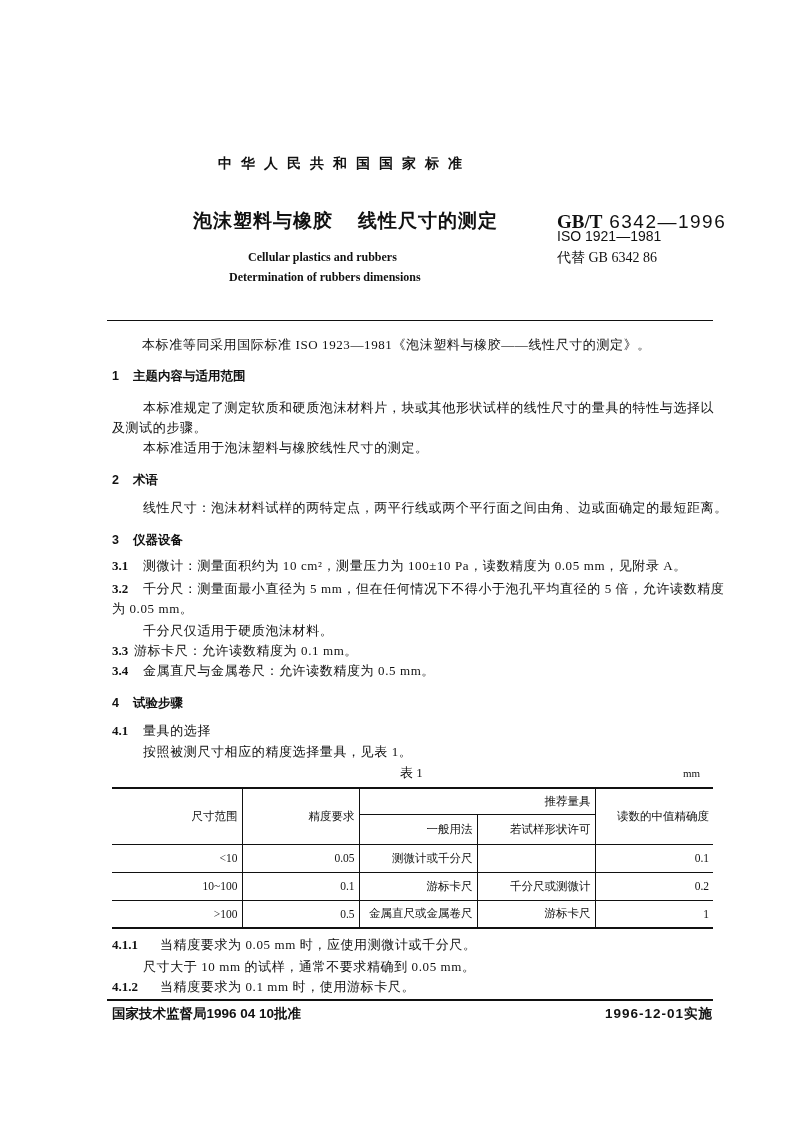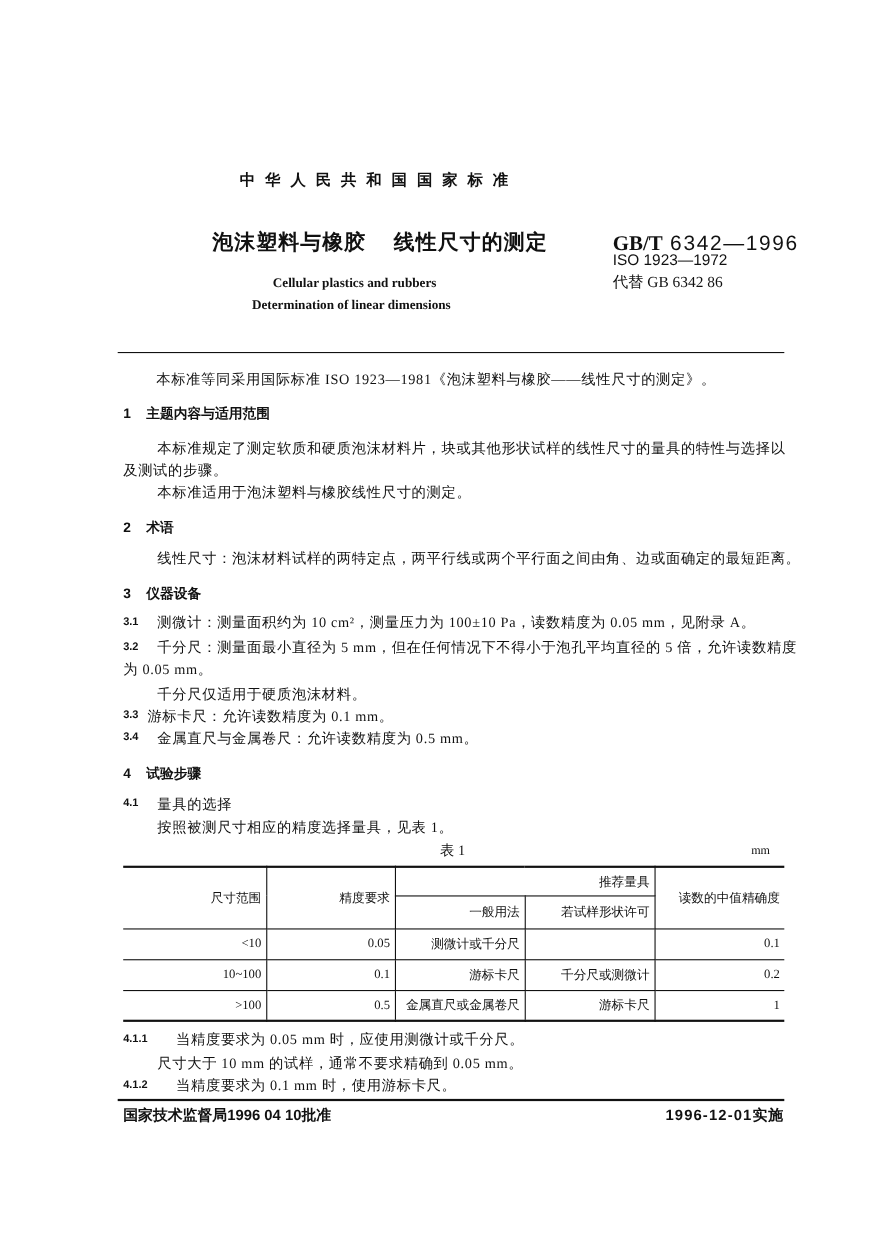--- a/index.html
+++ b/index.html
@@ -11,21 +11,21 @@
   .org-title { left: 218px; top: 154px; font-family: "Liberation Sans", "DejaVu Sans", sans-serif; font-weight: bold; font-size: 14px; letter-spacing: 9px; line-height: 18px; }
   .title-cn { top: 209px; font-family: "Liberation Sans", "DejaVu Sans", sans-serif; font-weight: bold; font-size: 19px; letter-spacing: 1px; line-height: 24px; margin-left: 8px; }
   .std-no { left: 557px; top: 214px; font-family: "Liberation Sans", "DejaVu Sans", sans-serif; font-size: 19px; letter-spacing: 1.5px; line-height: 16px; }
   .std-no b { font-family: "Liberation Serif", "DejaVu Serif", serif; letter-spacing: 0; }
   .iso-no { left: 557px; top: 228px; font-family: "Liberation Sans", "DejaVu Sans", sans-serif; font-size: 14px; line-height: 16px; }
   .replaces { left: 557px; top: 251px; font-size: 14px; line-height: 14px; }
   .title-en { font-weight: bold; font-size: 12px; line-height: 16px; }
   .rule { position: absolute; left: 107px; width: 606px; background: #111; }
   .body-line { font-size: 13px; line-height: 16px; letter-spacing: 0.6px; }
   .heading { font-family: "Liberation Sans", "DejaVu Sans", sans-serif; font-weight: bold; font-size: 12.5px; line-height: 16px; }
-  .clause-no { font-family: Liberation Sans, sans-serif; font-weight: bold; font-size: 10px; line-height: 16px; }
+  .clause-no { font-family: Liberation Serif, serif; font-weight: bold; font-size: 13px; line-height: 16px; }
   .caption { font-size: 13px; line-height: 16px; }
   .unit { font-size: 11px; line-height: 16px; }
   table.std-table {
     position: absolute; left: 112px; top: 787px; width: 601px; border-collapse: collapse;
     font-size: 11.5px; table-layout: fixed; border-top: 2px solid #111; border-bottom: 2px solid #111;
   }
   table.std-table td, table.std-table th {
     border: 1px solid #111; text-align: right; vertical-align: middle; padding: 4px; font-weight: normal;
   }
   table.std-table tr > :first-child { border-left: none; }
@@ -41,25 +41,25 @@
 
 <div class="abs org-title">中华人民共和国国家标准</div>
 
 <div class="abs title-cn" style="left:185px;">泡沫塑料与橡胶</div>
 <div class="abs title-cn" style="left:350px;">线性尺寸的测定</div>
 
 <div class="abs std-no">
   <b>GB/T</b>
   <span>6342—1996</span>
 </div>
-<div class="abs iso-no">ISO 1923—1972</div>
+<div class="abs iso-no">ISO 1921—1981</div>
 <div class="abs replaces">代替 GB 6342  86</div>
 
 <div class="abs title-en" style="left:248px; top:249px;">Cellular plastics and rubbers</div>
-<div class="abs title-en" style="left:229px; top:269px;">Determination of linear dimensions</div>
+<div class="abs title-en" style="left:229px; top:269px;">Determination of rubbers dimensions</div>
 
 <div class="rule" style="top:320px; height:1px;"></div>
 
 <div class="abs body-line" style="left:142px; top:337px;">本标准等同采用国际标准 ISO 1923—1981《泡沫塑料与橡胶——线性尺寸的测定》。</div>
 
 <div class="abs heading" style="left:112px; top:368px;">1</div>
 <div class="abs heading" style="left:133px; top:368px;">主题内容与适用范围</div>
 <div class="abs body-line" style="left:143px; top:400px;">本标准规定了测定软质和硬质泡沫材料片，块或其他形状试样的线性尺寸的量具的特性与选择以</div>
 <div class="abs body-line" style="left:112px; top:420px;">及测试的步骤。</div>
 <div class="abs body-line" style="left:143px; top:440px;">本标准适用于泡沫塑料与橡胶线性尺寸的测定。</div>

